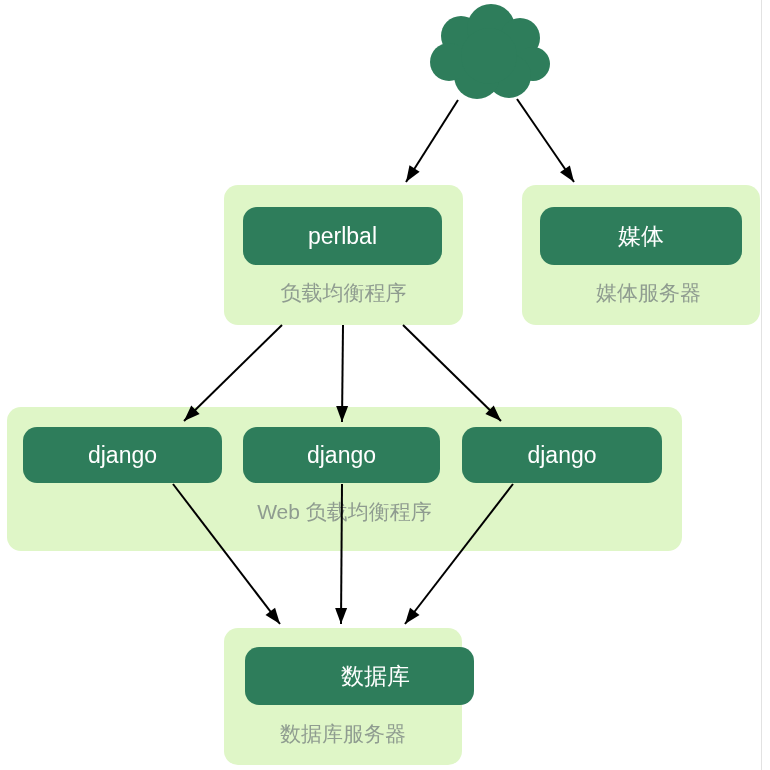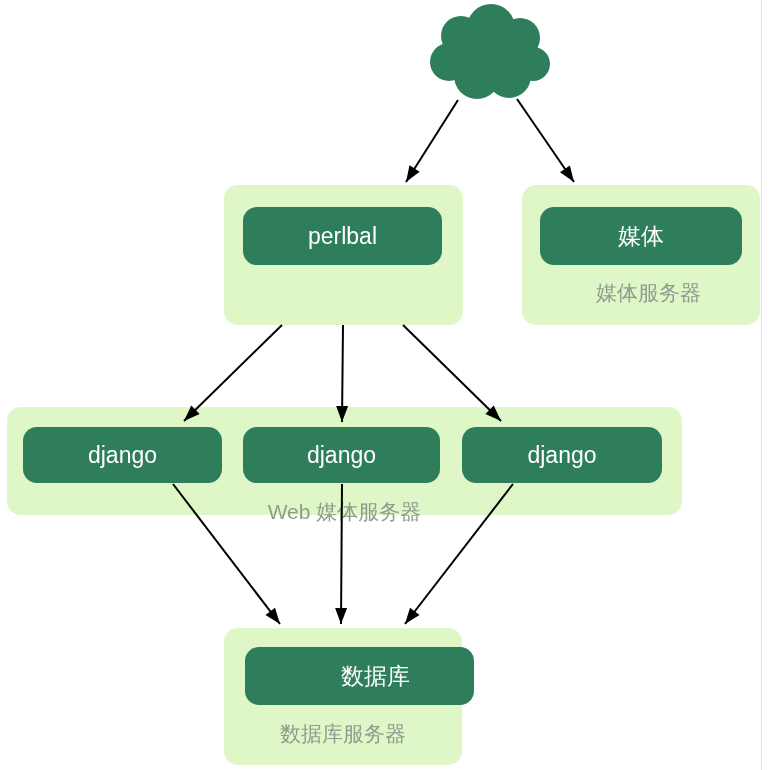--- a/index.html
+++ b/index.html
@@ -36,32 +36,33 @@
     <circle cx="93" cy="34" r="20"></circle>
     <circle cx="106" cy="60" r="17"></circle>
     <circle cx="82" cy="72" r="22"></circle>
     <circle cx="50" cy="72" r="23"></circle>
     <circle cx="22" cy="58" r="19"></circle>
     <circle cx="62" cy="52" r="28"></circle>
   </svg>
 
   <div class="group" style="left:224px;top:185px;width:239px;height:140px;">
     <div class="node" style="left:19px;top:22px;width:199px;height:58px;">perlbal</div>
+    <div class="caption" style="top:97px;">负载均衡程序</div>
   </div>
 
   <div class="group" style="left:522px;top:185px;width:238px;height:140px;">
     <div class="node" style="left:18px;top:22px;width:202px;height:58px;">媒体</div>
     <div class="caption" style="top:97px;padding-left:15px;">媒体服务器</div>
   </div>
 
-  <div class="group" style="left:7px;top:407px;width:675px;height:108px;">
+  <div class="group" style="left:7px;top:407px;width:675px;height:144px;">
     <div class="node" style="left:16px;top:20px;width:199px;height:56px;">django</div>
     <div class="node" style="left:236px;top:20px;width:197px;height:56px;">django</div>
     <div class="node" style="left:455px;top:20px;width:200px;height:56px;">django</div>
-    <div class="caption" style="top:94px;">Web 媒体服务器</div>
+    <div class="caption" style="top:94px;">Web 负载均衡程序</div>
   </div>
 
   <div class="group" style="left:224px;top:628px;width:238px;height:137px;">
     <div class="node" style="left:21px;top:19px;width:197px;height:58px;padding-left:32px;">数据库</div>
     <div class="caption" style="top:95px;">数据库服务器</div>
   </div>
 
   <svg class="edges" width="770" height="770" viewBox="0 0 770 770">
     <defs>
       <marker id="ah" viewBox="0 0 18 14" refX="17" refY="7" markerWidth="18" markerHeight="14" markerUnits="userSpaceOnUse" orient="auto">

